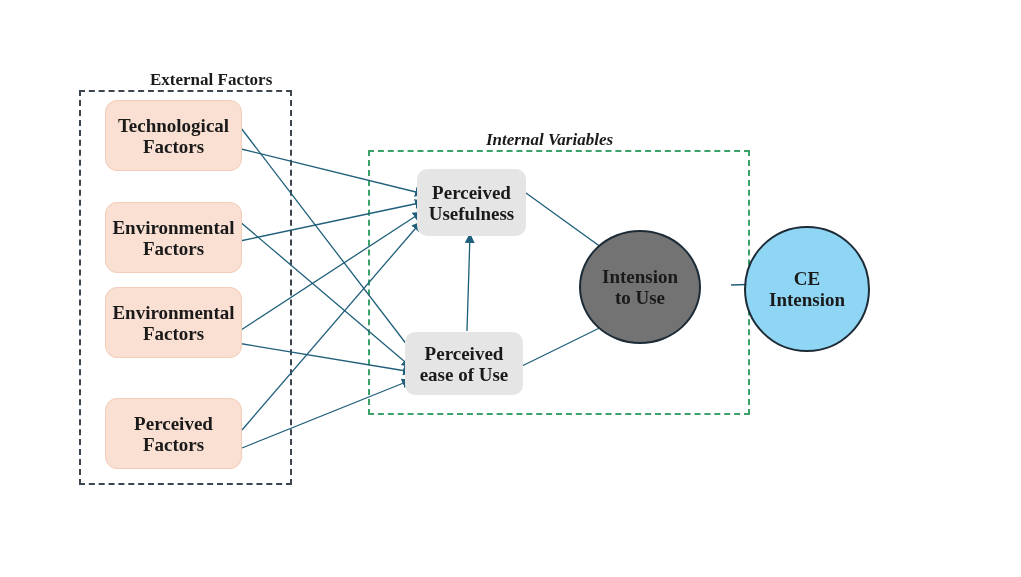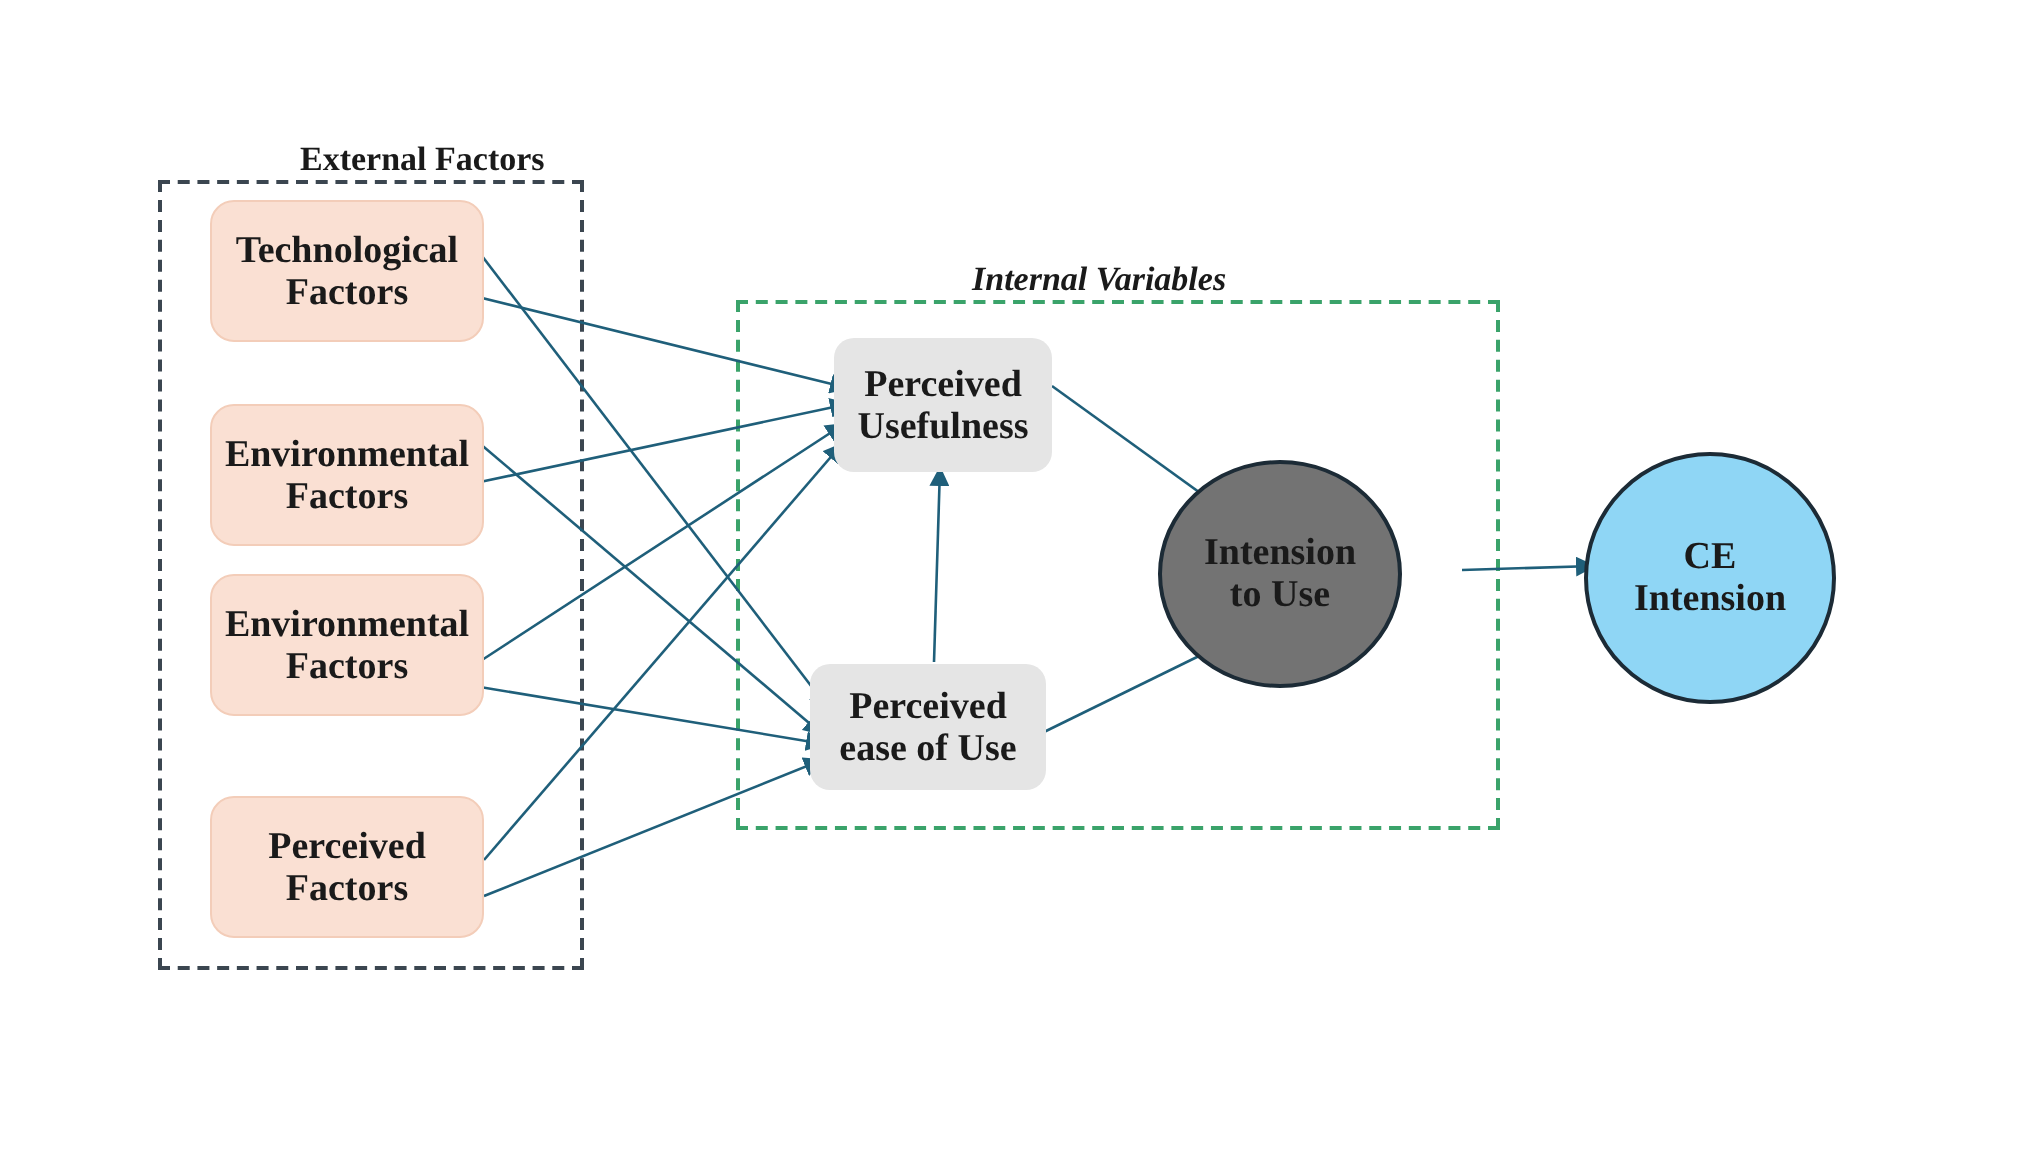--- a/index.html
+++ b/index.html
@@ -17,21 +17,21 @@
   .ext-node { width: 137px; height: 71px; background: #fae0d3; border: 1.5px solid #f3cdb9; border-radius: 12px; }
   .int-node { width: 109px; height: 67px; background: #e5e5e5; border-radius: 10px; }
   .circle { border-radius: 50%; border: 2px solid #1c2b36; }
   #n-tech { left: 105px; top: 100px; }
   #n-org { left: 105px; top: 202px; }
   #n-env { left: 105px; top: 287px; }
   #n-eco { left: 105px; top: 398px; }
   #n-pu { left: 417px; top: 169px; }
   #n-peou { left: 405px; top: 332px; width: 118px; height: 63px; }
   #n-itu { left: 579px; top: 230px; width: 122px; height: 114px; background: #737373; }
-  #n-ce { left: 792px; top: 226px; width: 126px; height: 126px; background: #8fd6f5; }
+  #n-ce { left: 744px; top: 226px; width: 126px; height: 126px; background: #8fd6f5; }
   svg#edges { position: absolute; left: 0; top: 0; }
 </style>
 </head>
 <body>
 
 <div class="group-box" id="ext-box"></div>
 <div class="group-title" id="ext-title">External Factors</div>
 
 <div class="group-box" id="int-box"></div>
 <div class="group-title" id="int-title">Internal Variables</div>

